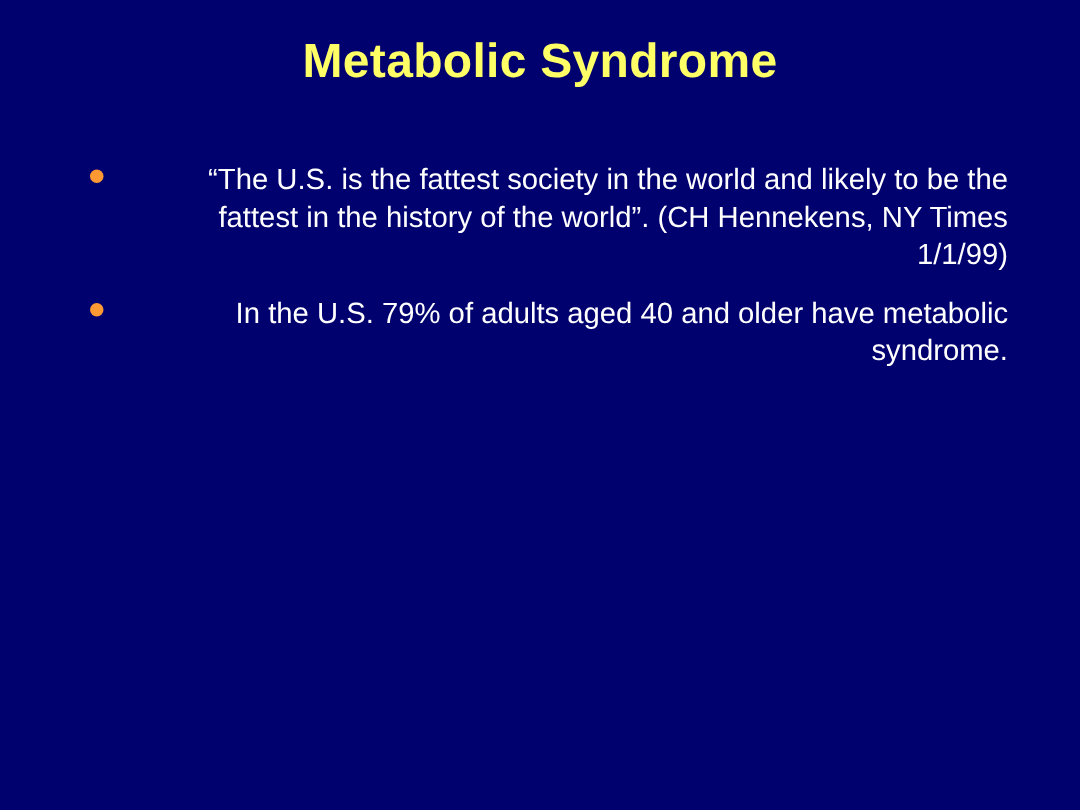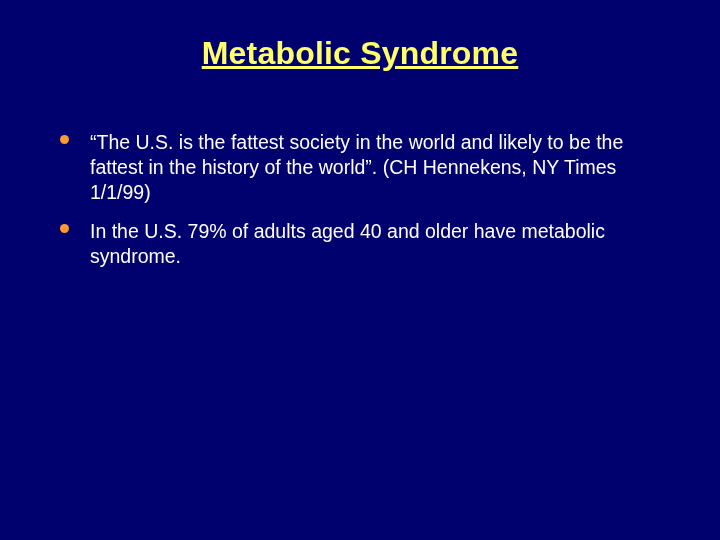--- a/index.html
+++ b/index.html
@@ -15,35 +15,35 @@
   }
   .slide {
     position: relative;
     width: 720px;
     height: 540px;
     background: #00006e;
     box-sizing: border-box;
   }
   .slide-title {
     position: absolute;
-    top: 35px;
+    top: 22px;
     left: 0;
     width: 720px;
     text-align: center;
     color: #ffff66;
     font-size: 32px;
     font-weight: bold;
     letter-spacing: 0.2px;
-    text-decoration: underline;
   }
   .bullet-list {
     position: absolute;
-    top: 130px;
+    top: 108px;
     left: 52px;
     width: 620px;
+    text-align: right;
   }
   .bullet-item {
     position: relative;
     display: block;
     padding-left: 38px;
     margin-bottom: 14px;
   }
   .bullet-dot {
     position: absolute;
     left: 8px;

